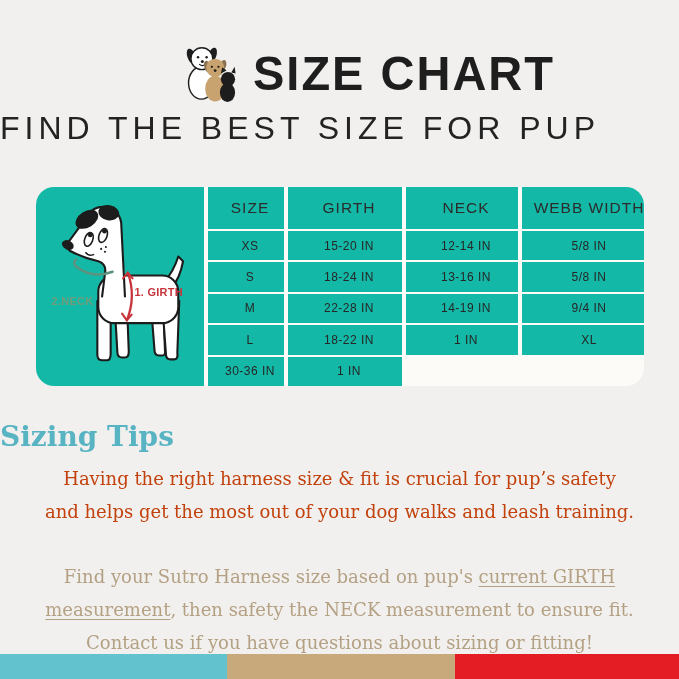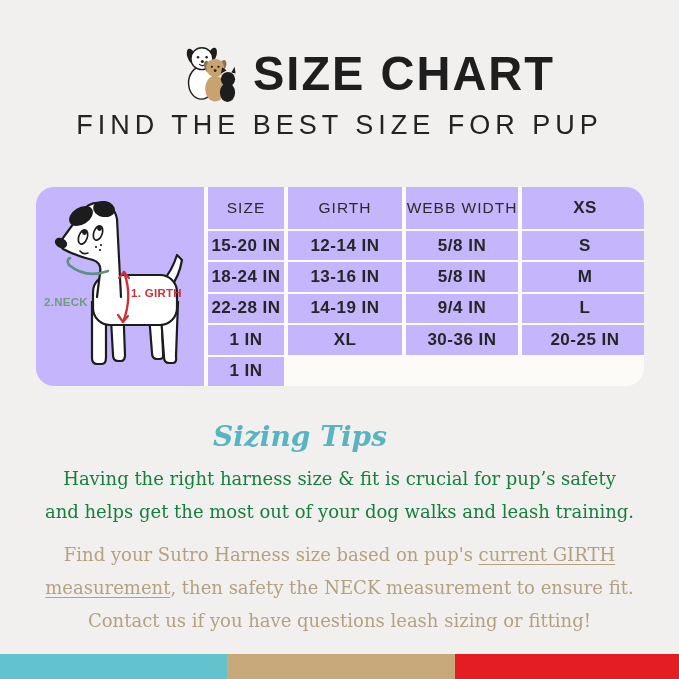--- a/index.html
+++ b/index.html
@@ -5,42 +5,42 @@
   html,body{margin:0;padding:0;background:#e8e7e5;}
   .canvas{position:relative;width:679px;height:679px;background:#f1f0ee;overflow:hidden;
           margin:0 auto;font-family:"Liberation Sans",sans-serif;}
 
   
   .logo-row{position:absolute;top:40px;left:0;width:679px;height:64px;
             display:flex;align-items:center;justify-content:center;gap:16px;padding-left:28px;}
   .logo-row svg{display:block;}
   .main-title{font-size:47px;font-weight:700;letter-spacing:2px;color:#1e1e1e;
               transform:scaleY(1.04);}
-  .subtitle{position:absolute;top:110px;left:0;width:679px;text-align:center;
-            font-size:27px;font-weight:400;letter-spacing:5px;color:#232323;}
+  .subtitle{position:absolute;top:110px;left:0;width:679px;
+            font-size:32px;font-weight:400;letter-spacing:5px;color:#232323;}
 
   
   .panel{position:absolute;top:187px;left:36px;width:608px;height:199px;
          background:#fcfbf7;border-radius:18px;overflow:hidden;
          display:grid;
          grid-template-columns:168px 76px 114px 112px 126px;
          grid-template-rows:42px repeat(5,1fr);
          gap:2px 4px;}
-  .cell{background:#c4b5fd;display:flex;align-items:center;justify-content:center;}
+  .cell{background:#14b8a6;display:flex;align-items:center;justify-content:center;padding-left:8px;}
   .dog-cell{grid-row:1/7;grid-column:1;}
   .th{font-size:15.5px;letter-spacing:1px;color:#2b2b2b;font-weight:400;}
-  .td{font-size:17px;font-weight:700;color:#262626;letter-spacing:0.5px;}
+  .td{font-size:12px;font-weight:400;color:#262626;letter-spacing:0.5px;}
 
   
-  .tips-heading{position:absolute;top:420px;left:0;width:600px;text-align:center;
-                font-family:"DejaVu Serif",serif;font-weight:700;font-size:28px;color:#58b4c2;font-style:italic;}
+  .tips-heading{position:absolute;top:420px;left:0;width:600px;
+                font-family:"DejaVu Serif",serif;font-weight:700;font-size:28px;color:#58b4c2;}
   .para{position:absolute;left:20px;width:639px;text-align:center;
         font-family:"DejaVu Serif",serif;font-size:18px;line-height:33px;}
-  .para-teal{top:462px;color:#15803d;}
-  .para-tan{top:538px;color:#b4a183;text-align:center;}
+  .para-teal{top:462px;color:#c2410c;}
+  .para-tan{top:560px;color:#b4a183;text-align:center;}
   .para-tan .u{text-decoration:underline;text-underline-offset:3px;text-decoration-thickness:1px;}
 
   
   .stripes{position:absolute;left:0;bottom:0;width:679px;height:25px;display:flex;}
   .stripe{height:25px;}
   .stripe-teal{width:227px;}
   .stripe-tan{width:228px;}
   .stripe-red{width:224px;}
 </style>
 </head>
@@ -115,57 +115,58 @@
         <path d="M88,85 Q97,110 87,135" fill="none" stroke="#c8333b" stroke-width="2.4" stroke-linecap="round"></path>
         <path d="M88,85 L83,91 M88,85 L93,91 M87,135 L82,128 M87,135 L92,129" fill="none" stroke="#c8333b" stroke-width="2.2" stroke-linecap="round"></path>
 
         <text x="8" y="119" font-family="Liberation Sans, sans-serif" font-size="11.5" font-weight="bold" fill="#6f9d7c" letter-spacing="0.3">2.NECK</text>
         <text x="95" y="110" font-family="Liberation Sans, sans-serif" font-size="11.5" font-weight="bold" fill="#c8333b" letter-spacing="0.3">1. GIRTH</text>
       </svg>
     </div>
 
     <div class="cell th">SIZE</div>
     <div class="cell th">GIRTH</div>
+    <div class="cell th">NECK</div>
     <div class="cell th">WEBB WIDTH</div>
 
     <div class="cell td">XS</div>
     <div class="cell td">15-20 IN</div>
     <div class="cell td">12-14 IN</div>
     <div class="cell td">5/8 IN</div>
 
     <div class="cell td">S</div>
     <div class="cell td">18-24 IN</div>
     <div class="cell td">13-16 IN</div>
     <div class="cell td">5/8 IN</div>
 
     <div class="cell td">M</div>
     <div class="cell td">22-28 IN</div>
     <div class="cell td">14-19 IN</div>
     <div class="cell td">9/4 IN</div>
 
     <div class="cell td">L</div>
+    <div class="cell td">18-22 IN</div>
     <div class="cell td">1 IN</div>
 
     <div class="cell td">XL</div>
     <div class="cell td">30-36 IN</div>
-    <div class="cell td">20-25 IN</div>
     <div class="cell td">1 IN</div>
   </div>
 
   <div class="tips-heading">Sizing Tips</div>
 
   <div class="para para-teal">
     <span>Having the right harness size &amp; fit is crucial for pup’s safety</span><br>
     <span>and helps get the most out of your dog walks and leash training.</span>
   </div>
 
   <div class="para para-tan">
     <span>Find your Sutro Harness size based on pup's </span><span class="u">current GIRTH</span><br>
     <span class="u">measurement</span><span>, then safety the NECK measurement to ensure fit.</span><br>
-    <span>Contact us if you have questions leash sizing or fitting!</span>
+    <span>Contact us if you have questions about sizing or fitting!</span>
   </div>
 
   <div class="stripes">
     <div class="stripe stripe-teal" style="background: rgb(98, 195, 206);"></div>
     <div class="stripe stripe-tan" style="background: rgb(200, 169, 124);"></div>
     <div class="stripe stripe-red" style="background: rgb(228, 29, 36);"></div>
   </div>
 
 </div>
 

